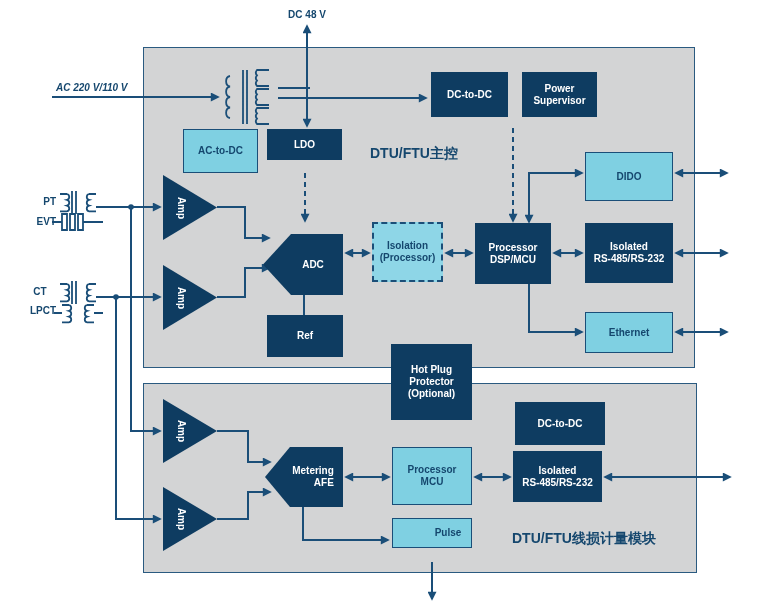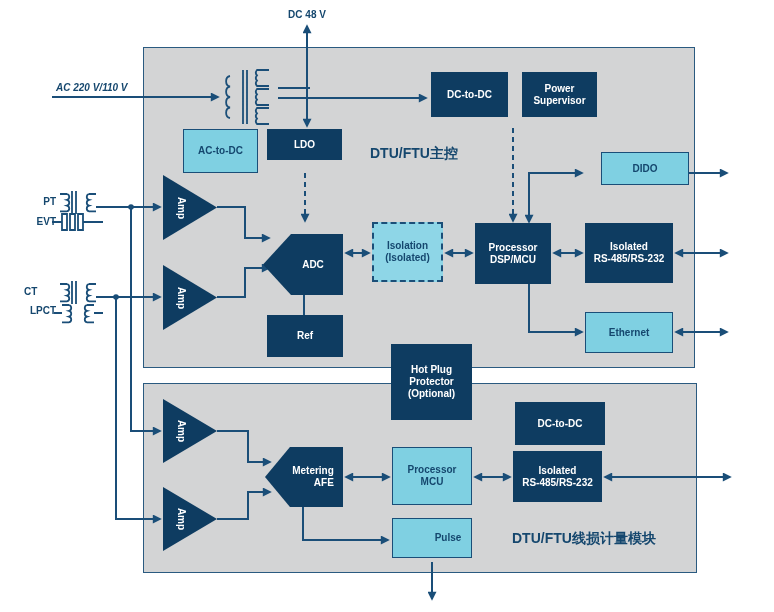--- a/index.html
+++ b/index.html
@@ -98,52 +98,52 @@
     <path d="M605,477 H730" marker-start="url(#arw)" marker-end="url(#arw)"></path>
     <path d="M303,507 V540 H388" marker-end="url(#arw)"></path>
     <path d="M432,562 V599" marker-end="url(#arw)"></path>
   </svg>
 
   <div class="blk light" style="left:183px;top:129px;width:75px;height:44px;"><span>AC-to-DC</span></div>
   <div class="blk dark" style="left:267px;top:129px;width:75px;height:31px;"><span>LDO</span></div>
   <div class="blk dark" style="left:431px;top:72px;width:77px;height:45px;"><span>DC-to-DC</span></div>
   <div class="blk dark" style="left:522px;top:72px;width:75px;height:45px;"><span>Power
 Supervisor</span></div>
-  <div class="blk light" style="left:601px;top:152px;width:88px;height:33px;"><span>DIDO</span></div>
+  <div class="blk light" style="left:585px;top:152px;width:88px;height:49px;"><span>DIDO</span></div>
 
   <div class="blk dark tri" style="left:163px;top:175px;width:54px;height:65px;"><span>Amp</span></div>
   <div class="blk dark tri" style="left:163px;top:265px;width:54px;height:65px;"><span>Amp</span></div>
 
   <div class="blk dark pent" style="left:263px;top:223px;width:80px;height:61px;margin-top:11px;"><span>ADC</span></div>
   <div class="blk dashed" style="left:372px;top:222px;width:71px;height:60px;color:var(--navy-text);"><span>Isolation
-(Isolated)</span></div>
+(Processor)</span></div>
   <div class="blk dark" style="left:475px;top:223px;width:76px;height:61px;"><span>Processor
 DSP/MCU</span></div>
   <div class="blk dark" style="left:585px;top:223px;width:88px;height:60px;"><span>Isolated
 RS-485/RS-232</span></div>
   <div class="blk light" style="left:585px;top:312px;width:88px;height:41px;"><span>Ethernet</span></div>
   <div class="blk dark" style="left:267px;top:315px;width:76px;height:42px;"><span>Ref</span></div>
 
   <div class="blk dark" style="left:391px;top:344px;width:81px;height:76px;z-index:6;"><span>Hot Plug
 Protector
 (Optional)</span></div>
 
   <div class="blk dark tri" style="left:163px;top:399px;width:54px;height:64px;"><span>Amp</span></div>
   <div class="blk dark tri" style="left:163px;top:487px;width:54px;height:64px;"><span>Amp</span></div>
   <div class="blk dark pent2" style="left:265px;top:447px;width:78px;height:60px;"><span>Metering
 AFE</span></div>
   <div class="blk light" style="left:392px;top:447px;width:80px;height:58px;"><span>Processor
 MCU</span></div>
   <div class="blk dark" style="left:515px;top:402px;width:90px;height:43px;"><span>DC-to-DC</span></div>
   <div class="blk dark" style="left:513px;top:451px;width:89px;height:51px;"><span>Isolated
 RS-485/RS-232</span></div>
-  <div class="blk light" style="left:392px;top:518px;width:80px;height:40px;padding-left:32px;"><span>Pulse</span></div>
+  <div class="blk light" style="left:392px;top:518px;width:80px;height:30px;padding-left:32px;"><span>Pulse</span></div>
 
   <div class="lbl" style="left:283px;top:9px;width:48px;text-align:center;">DC 48 V</div>
   <div class="lbl" style="left:56px;top:82px;font-style:italic;">AC 220 V/110 V</div>
   <div class="lbl" style="left:24px;top:196px;width:32px;text-align:right;">PT</div>
   <div class="lbl" style="left:18px;top:216px;width:38px;text-align:right;">EVT</div>
-  <div class="lbl" style="left:24px;top:286px;width:32px;text-align:left;">CT</div>
+  <div class="lbl" style="left:24px;top:286px;width:32px;text-align:center;">CT</div>
   <div class="lbl" style="left:14px;top:305px;width:42px;text-align:right;">LPCT</div>
   <div class="lbl cjk" style="left:370px;top:145px;">DTU/FTU主控</div>
   <div class="lbl cjk" style="left:512px;top:530px;">DTU/FTU线损计量模块</div>
 
 </div>
 
 </body></html>

